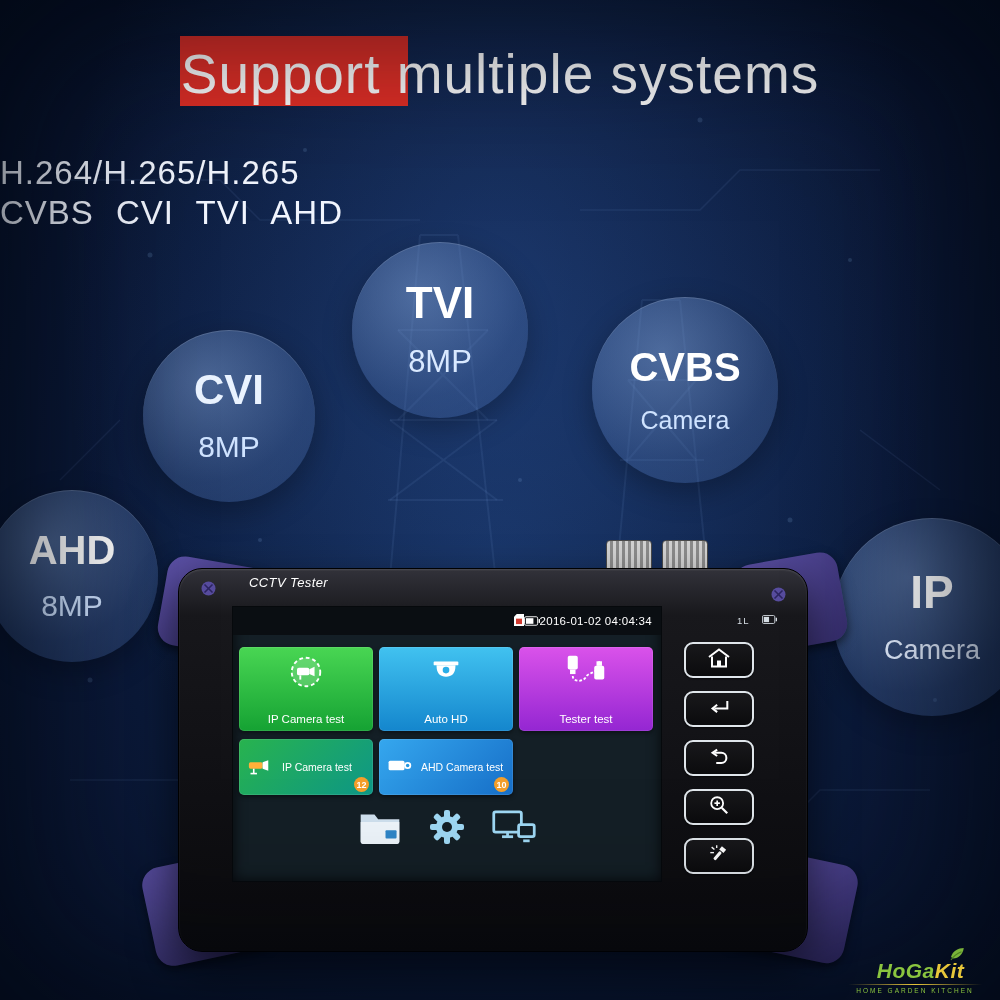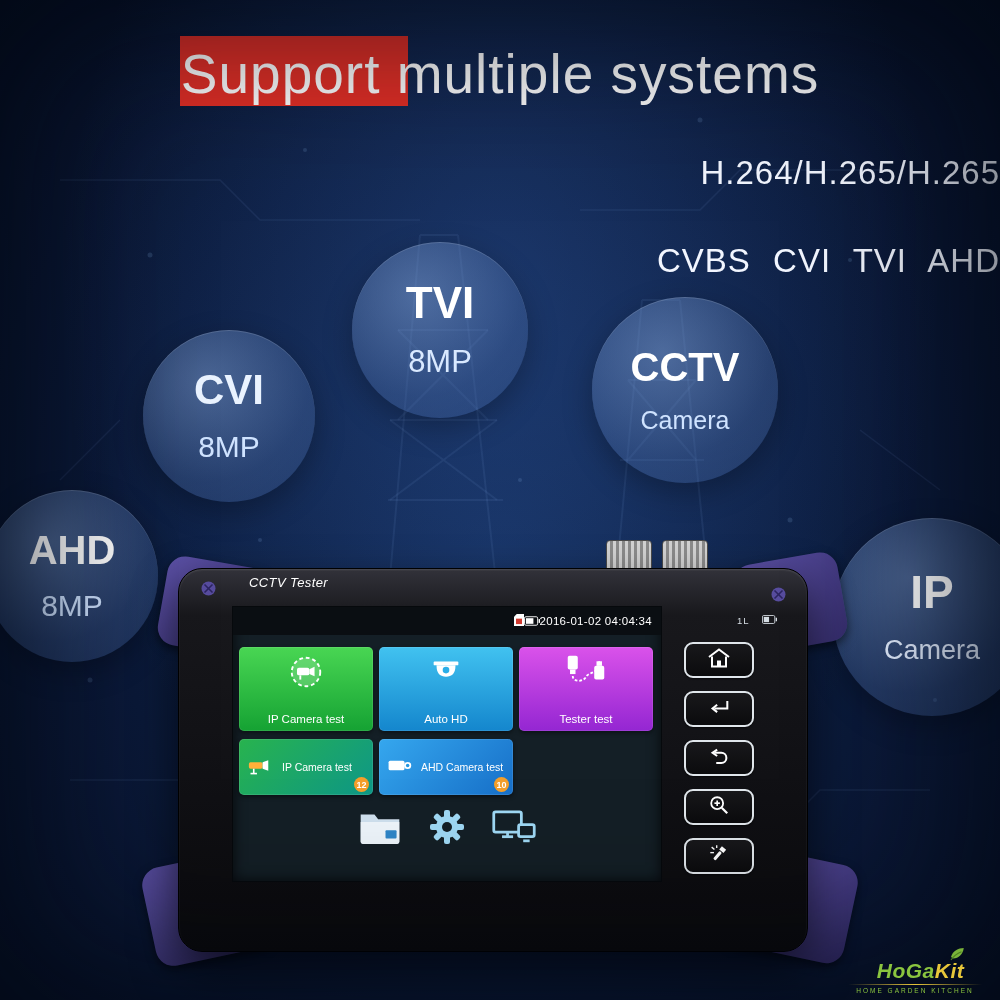--- a/index.html
+++ b/index.html
@@ -11,23 +11,23 @@
       radial-gradient(ellipse at 50% 55%, #122a55 0%, #0b1a3a 55%, #060e22 100%);
   }
   #stage::after{content:"";position:absolute;inset:0;pointer-events:none;
     box-shadow:inset 0 0 160px 30px rgba(2,6,16,0.65);z-index:40;}
   .bgsvg{position:absolute;left:0;top:0;z-index:1;}
 
   
   .red-bar{position:absolute;left:180px;top:36px;width:228px;height:70px;background:#e22f26;z-index:2;}
   .title{position:absolute;left:0;top:42px;width:100%;text-align:center;color:#ffffff;
     font-size:55px;font-weight:400;letter-spacing:1px;z-index:3;}
-  .subtitle{position:absolute;left:0;width:100%;text-align:right;color:#f2f6ff;z-index:3;}
+  .subtitle{position:absolute;left:0;width:100%;text-align:left;color:#f2f6ff;z-index:3;}
   .sub1{top:154px;font-size:33px;letter-spacing:1px;}
-  .sub2{top:194px;font-size:33px;letter-spacing:1px;word-spacing:12px;margin-top:48px;}
+  .sub2{top:194px;font-size:33px;letter-spacing:1px;word-spacing:12px;}
 
   
   .bubble{position:absolute;border-radius:50%;z-index:3;display:flex;flex-direction:column;
     align-items:center;justify-content:center;
     background:radial-gradient(circle at 38% 30%, rgba(128,162,216,0.52), rgba(78,112,172,0.36) 62%, rgba(64,97,156,0.32));
     box-shadow:0 10px 30px rgba(0,0,0,0.28), inset 0 1px 0 rgba(255,255,255,0.14);}
   .bubble .b1{font-weight:bold;color:#ffffff;line-height:1.05;}
   .bubble .b2{color:#cfe3ff;margin-top:18px;}
   #bubble-tvi {left:352px;top:242px;width:176px;height:176px;}
   #bubble-tvi .b1{font-size:44px;} #bubble-tvi .b2{font-size:31px;color:#d9e9ff;}
@@ -144,21 +144,21 @@
 
   <div class="bubble" id="bubble-tvi">
     <div class="b1">TVI</div>
     <div class="b2">8MP</div>
   </div>
   <div class="bubble" id="bubble-cvi">
     <div class="b1">CVI</div>
     <div class="b2">8MP</div>
   </div>
   <div class="bubble" id="bubble-cvbs">
-    <div class="b1">CCTV</div>
+    <div class="b1">CVBS</div>
     <div class="b2">Camera</div>
   </div>
   <div class="bubble" id="bubble-ahd">
     <div class="b1">AHD</div>
     <div class="b2">8MP</div>
   </div>
   <div class="bubble" id="bubble-ip">
     <div class="b1">IP</div>
     <div class="b2">Camera</div>
   </div>

